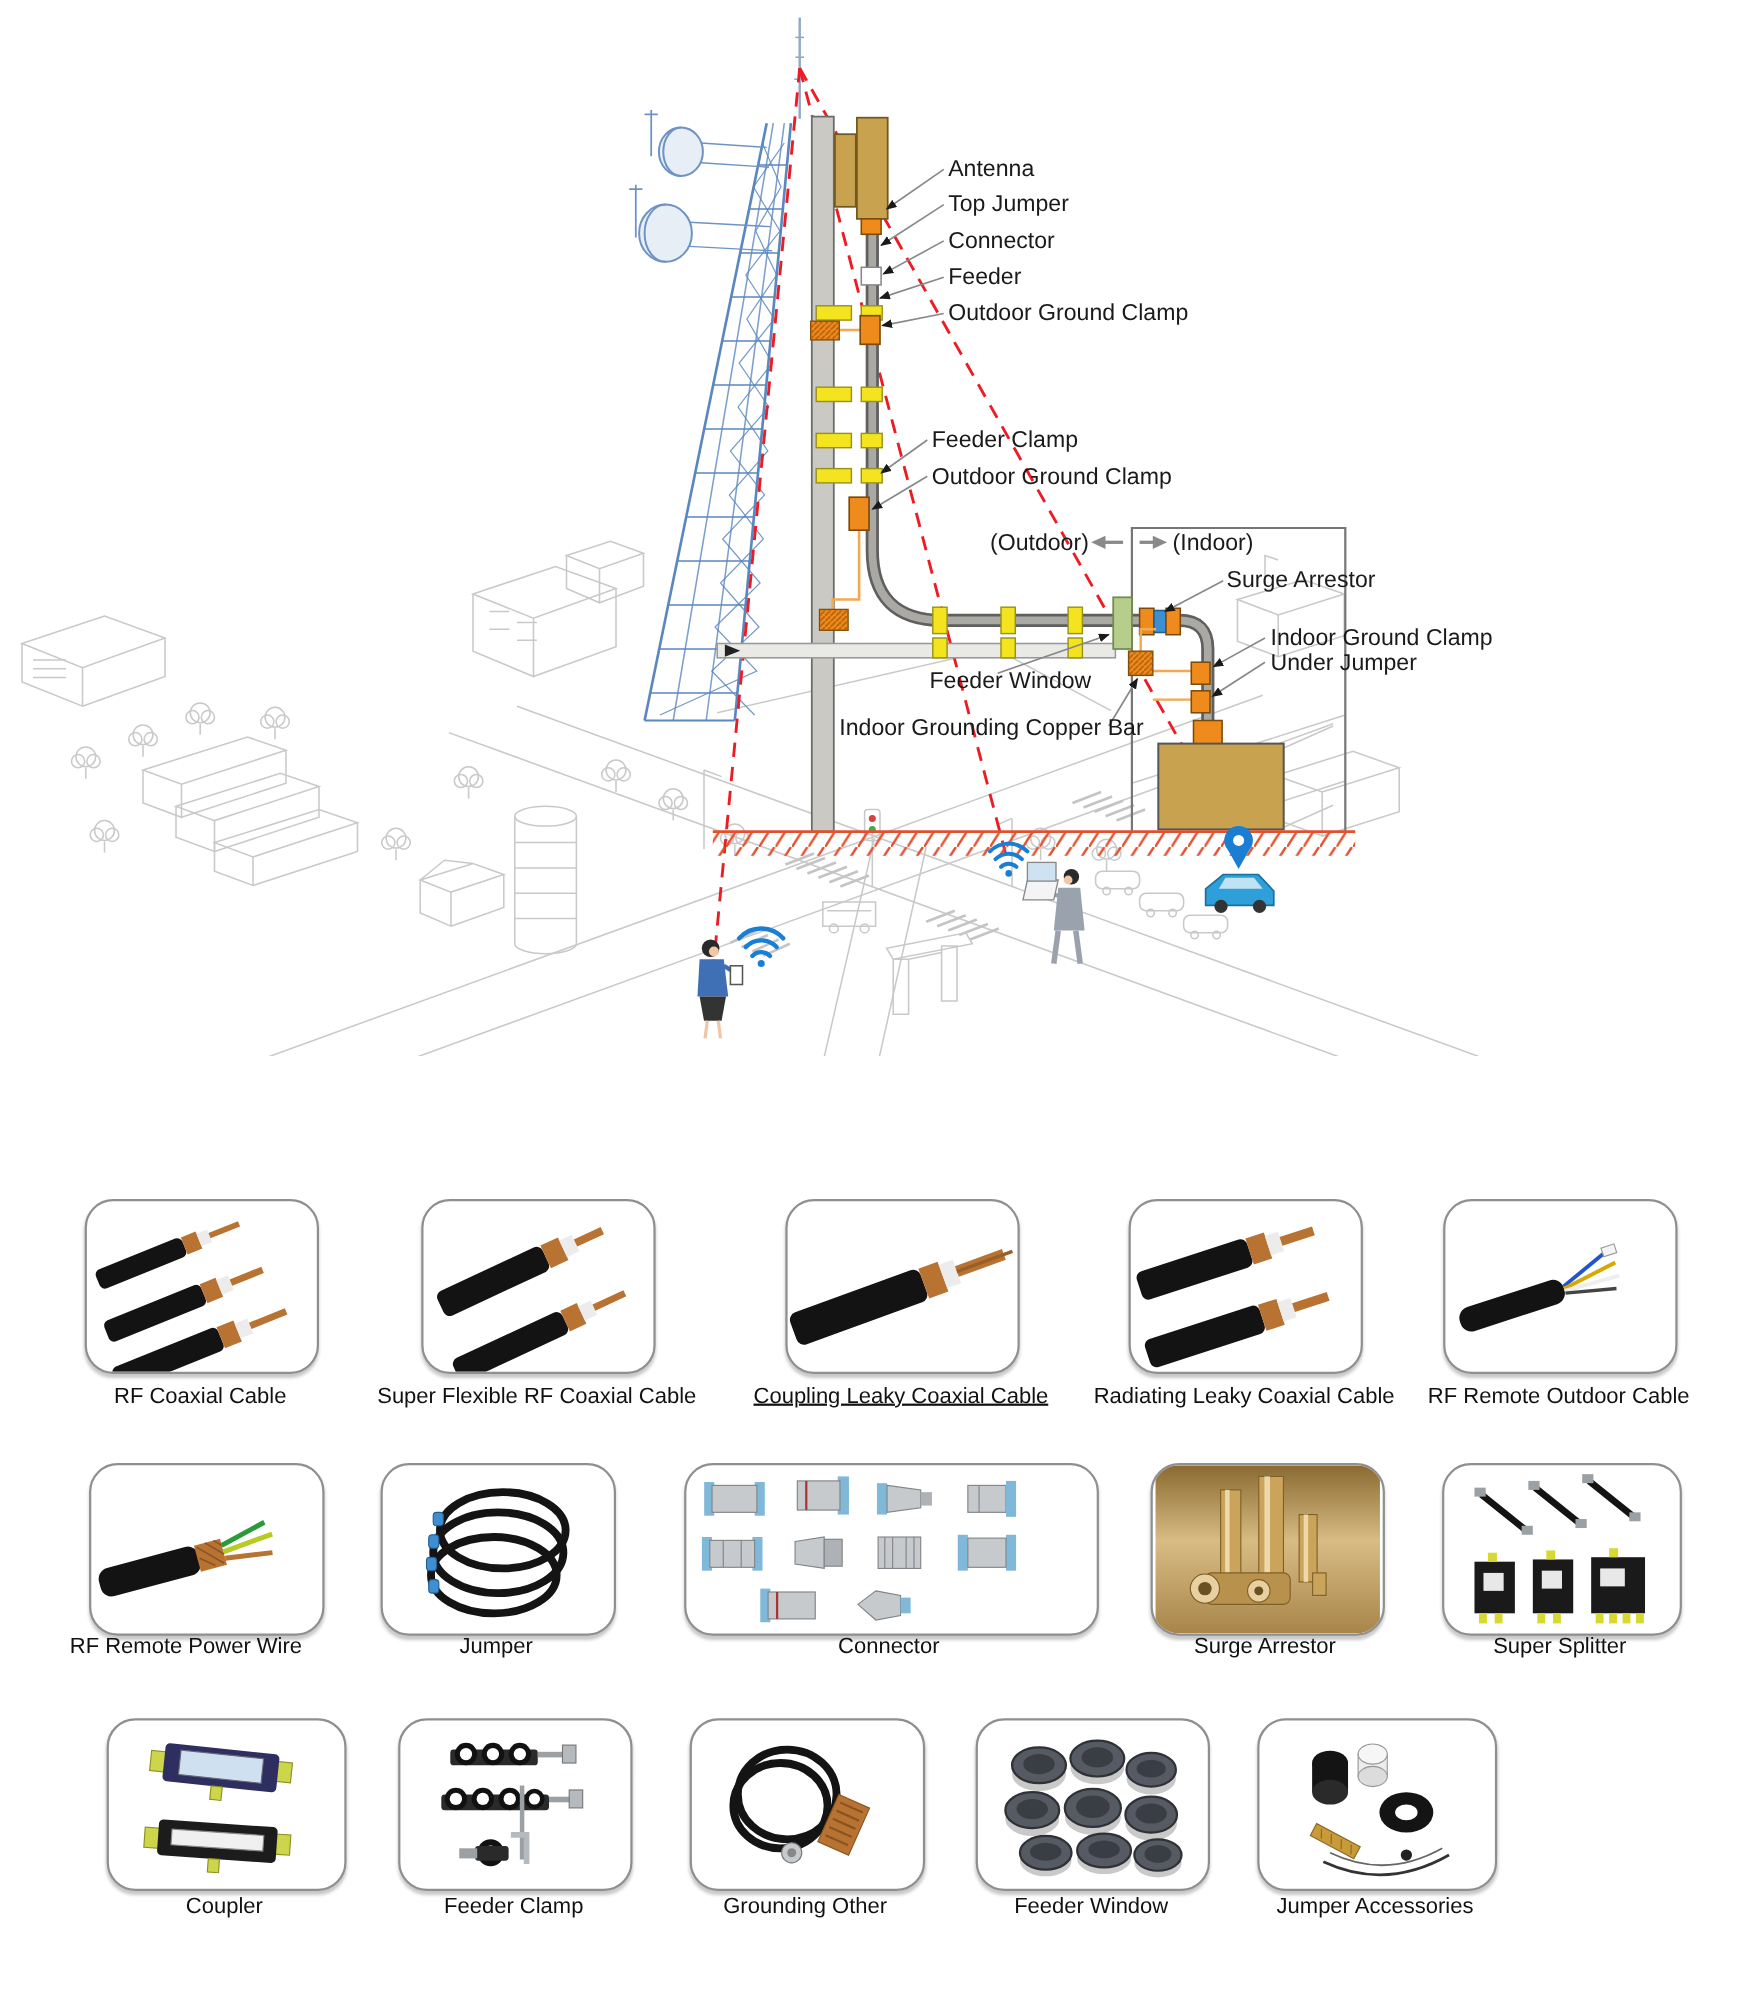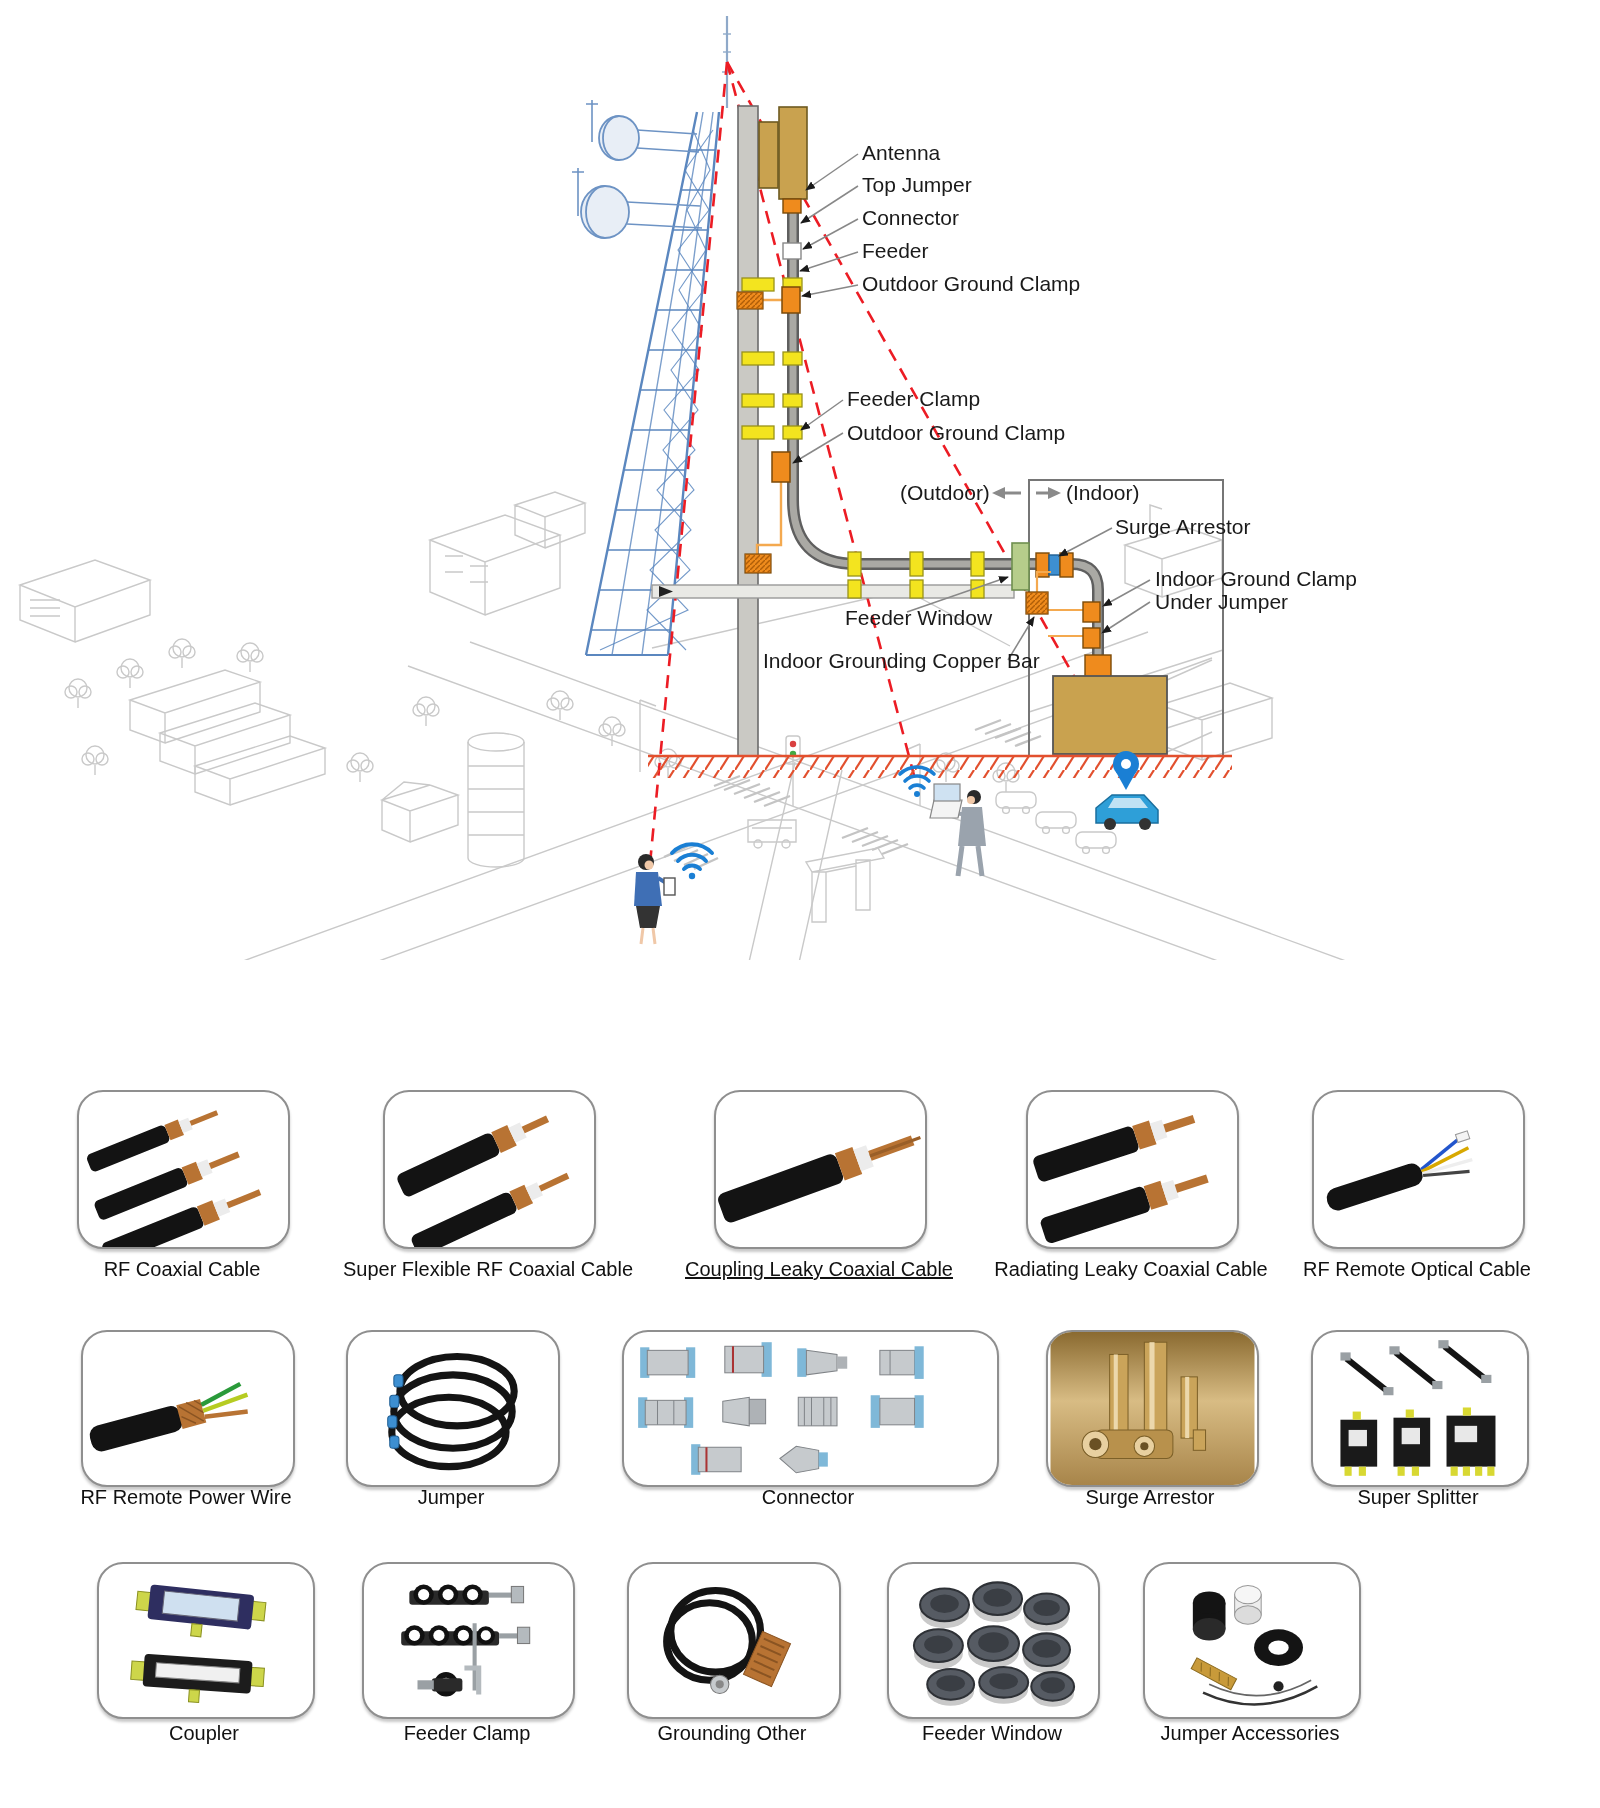--- a/index.html
+++ b/index.html
@@ -727,23 +727,23 @@
     <path d="M52,126 Q108,152 164,120" stroke="#333" stroke-width="2.4" fill="none"></path>
     <path d="M58,118 Q108,142 158,114" stroke="#666" stroke-width="1.6" fill="none"></path>
     <circle cx="126" cy="120" r="5" fill="#222"></circle>
   </svg>
 </div>
 
 <div class="caption" style="left:37px;top:1258px;width:290px;">RF Coaxial Cable</div>
 <div class="caption" style="left:313px;top:1258px;width:350px;">Super Flexible RF Coaxial Cable</div>
 <div class="caption" style="left:644px;top:1258px;width:350px;text-decoration:underline;">Coupling Leaky Coaxial Cable</div>
 <div class="caption" style="left:956px;top:1258px;width:350px;">Radiating Leaky Coaxial Cable</div>
-<div class="caption" style="left:1242px;top:1258px;width:350px;">RF Remote Optical Cable</div>
-
-<div class="caption" style="left:41px;top:1486px;width:290px;">RF Remote Power Wire</div>
+<div class="caption" style="left:1242px;top:1258px;width:350px;">RF Remote Outdoor Cable</div>
+
+<div class="caption" style="left:24px;top:1486px;width:290px;">RF Remote Power Wire</div>
 <div class="caption" style="left:306px;top:1486px;width:290px;">Jumper</div>
 <div class="caption" style="left:663px;top:1486px;width:290px;">Connector</div>
 <div class="caption" style="left:1005px;top:1486px;width:290px;">Surge Arrestor</div>
 <div class="caption" style="left:1273px;top:1486px;width:290px;">Super Splitter</div>
 
 <div class="caption" style="left:59px;top:1722px;width:290px;">Coupler</div>
 <div class="caption" style="left:322px;top:1722px;width:290px;">Feeder Clamp</div>
 <div class="caption" style="left:587px;top:1722px;width:290px;">Grounding Other</div>
 <div class="caption" style="left:847px;top:1722px;width:290px;">Feeder Window</div>
 <div class="caption" style="left:1105px;top:1722px;width:290px;">Jumper Accessories</div>

